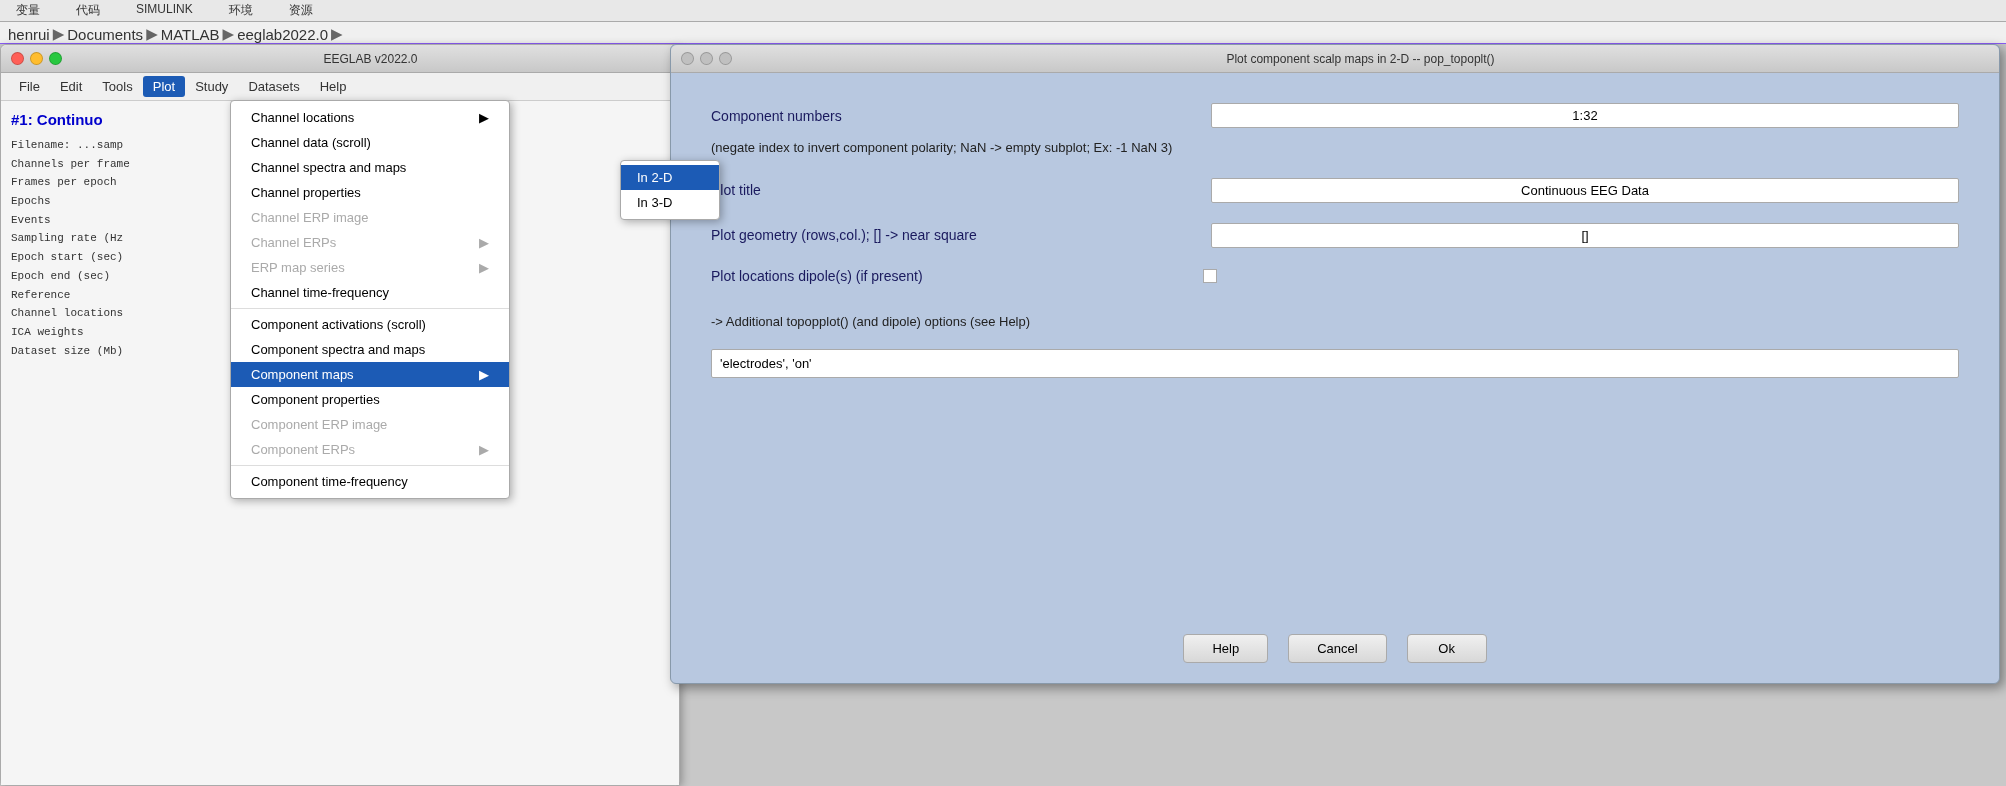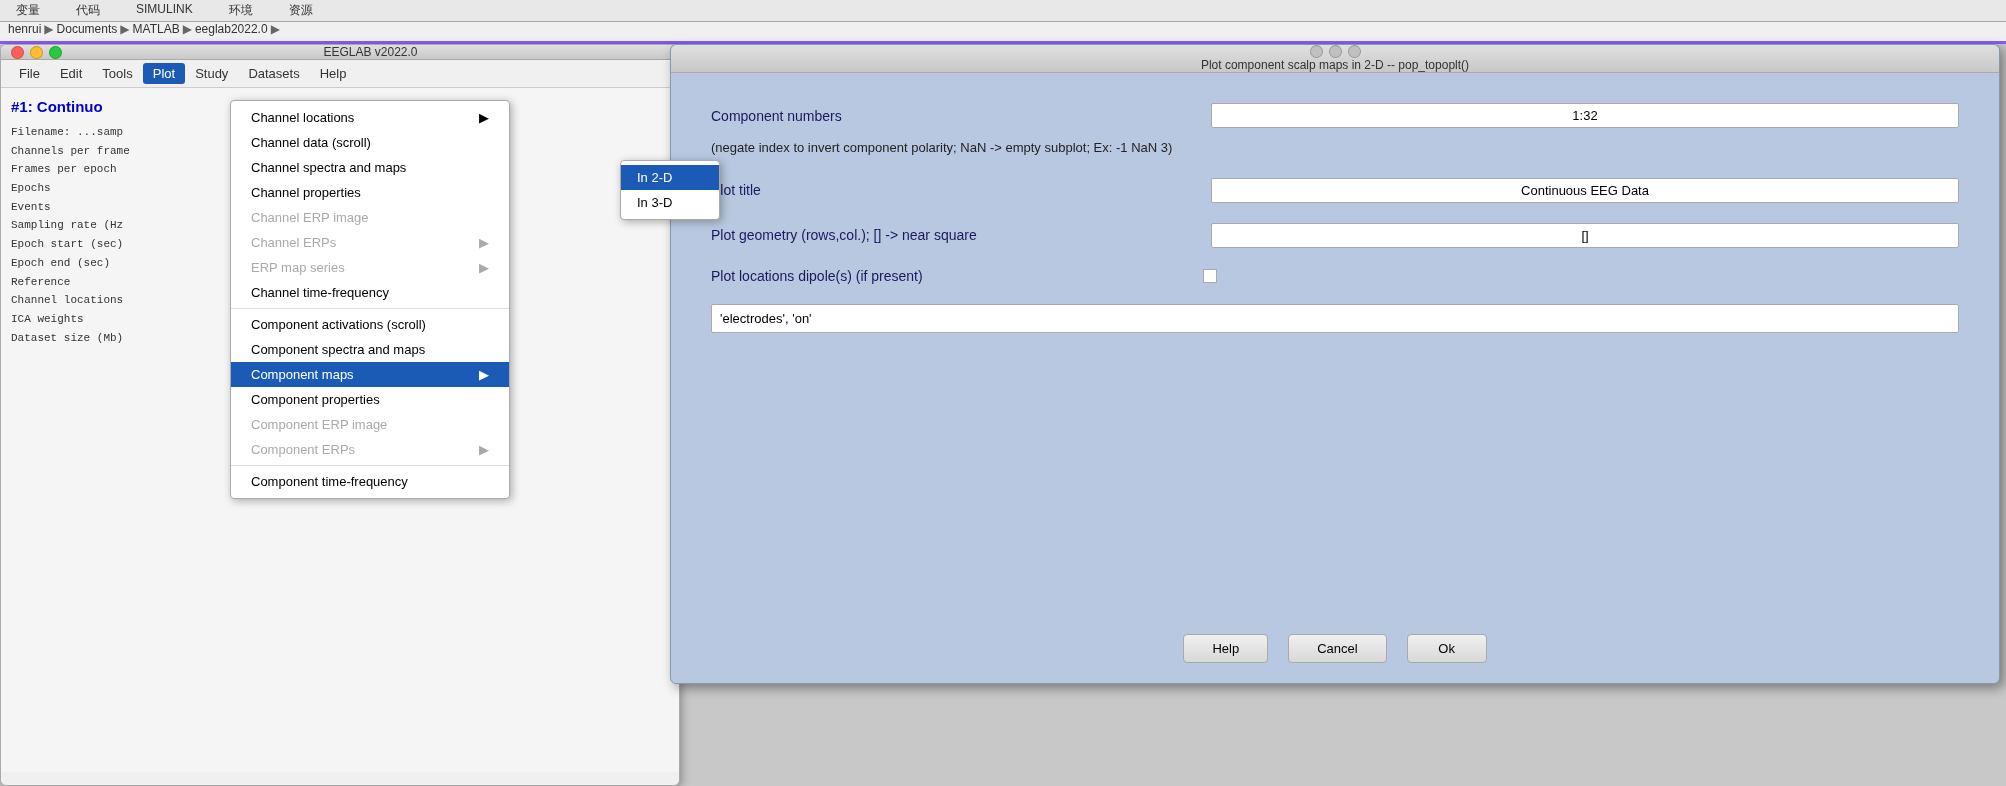--- a/index.html
+++ b/index.html
@@ -29,46 +29,46 @@
       gap: 20px;
     }
     .top-bar-tab {
       cursor: pointer;
       padding: 2px 8px;
     }
 
     
     .breadcrumb-bar {
       background: #f0f0f0;
-      border-bottom: 3px solid #8b5cf6;
+      border-bottom: 1px solid #8b5cf6;
       height: 22px;
       display: flex;
-      align-items: flex-start;
+      align-items: flex-end;
       padding: 0 8px;
-      font-size: 12px;
+      font-size: 15px;
       color: #333;
     }
     .breadcrumb-sep { color: #666; margin: 0 3px; }
 
     
     .eeglab-window {
       position: absolute;
       top: 44px;
       left: 0;
       width: 680px;
       height: 742px;
       background: #f0f0f0;
       border: 1px solid #aaa;
       border-radius: 6px;
       box-shadow: 2px 2px 8px rgba(0,0,0,0.3);
     }
 
     .window-titlebar {
       background: linear-gradient(to bottom, #e0e0e0, #c8c8c8);
-      height: 15px;
+      height: 28px;
       border-radius: 6px 6px 0 0;
       display: flex;
       align-items: center;
       padding: 0 10px;
       border-bottom: 1px solid #aaa;
     }
     .traffic-lights {
       display: flex;
       gap: 6px;
       margin-right: 10px;
@@ -210,21 +210,20 @@
     }
 
     .dialog-titlebar {
       background: linear-gradient(to bottom, #e0e0e0, #c8c8c8);
       height: 28px;
       border-radius: 6px 6px 0 0;
       display: flex;
       align-items: center;
       padding: 0 10px;
       border-bottom: 1px solid #aaa;
-      flex-direction: column;
     }
     .dialog-title {
       font-size: 12px;
       color: #333;
       flex: 1;
       text-align: center;
     }
     .dialog-traffic-lights {
       display: flex;
       gap: 6px;
@@ -475,20 +474,21 @@
     <div class="dialog-row">
       <span class="dialog-label">Plot geometry (rows,col.); [] -&gt; near square</span>
       <input class="dialog-input" style="min-width: 200px;" value="[]">
     </div>
 
     <div class="dialog-checkbox-row">
       <span class="dialog-label">Plot locations dipole(s) (if present)</span>
       <div class="dialog-checkbox"></div>
     </div>
 
+    <div class="dialog-additional">-&gt; Additional topopplot() (and dipole) options (see Help)</div>
     <div>
       <input class="dialog-electrodes-input" value="'electrodes', 'on'" style="">
     </div>
 
     <div class="spacer"></div>
 
     <div class="dialog-buttons">
       <button class="dialog-btn">Help</button>
       <button class="dialog-btn">Cancel</button>
       <button class="dialog-btn ok-btn">Ok</button>

